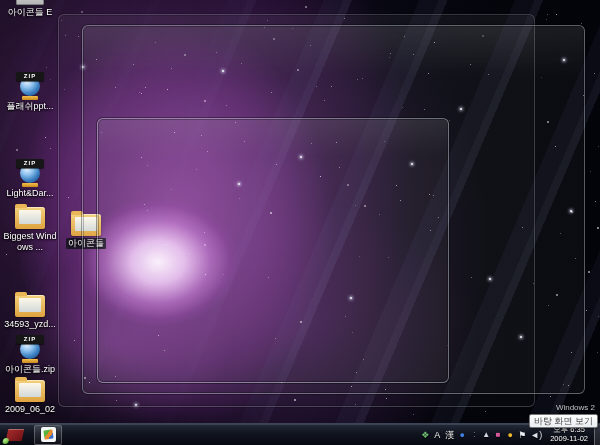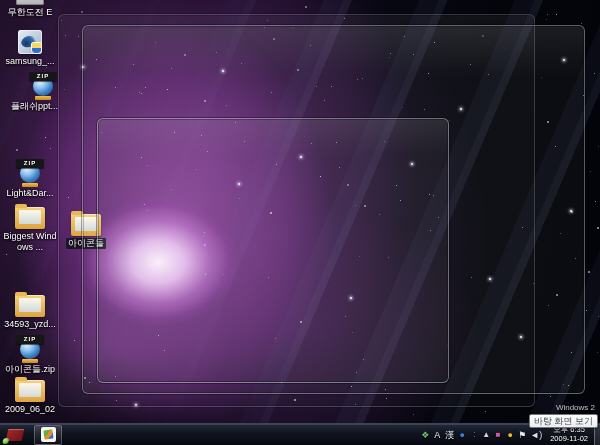--- a/index.html
+++ b/index.html
@@ -36,21 +36,21 @@
     background:linear-gradient(to bottom, rgba(255,255,255,0.12), rgba(255,255,255,0.045) 14%, rgba(255,255,255,0.045));
   }
   .w-back  {left:58px; top:14px; width:475px;height:391px;opacity:.45;z-index:9;}
   .w-middle{left:82px; top:25px; width:501px;height:367px;opacity:.8; z-index:10;}
   .w-front {left:97px; top:118px;width:350px;height:263px;opacity:.9; z-index:11;}
 
   
   .iconrow{position:absolute;width:56px;display:flex;flex-direction:column;align-items:center;z-index:5;cursor:default;}
   .icon-label{margin-top:2px;color:#fff;font-size:9px;line-height:11px;text-align:center;max-width:56px;max-height:23px;overflow:hidden;word-break:break-all;text-shadow:0 1px 2px #000,0 0 3px #000;}
   .label-dark{background:rgba(18,18,28,0.85);padding:0 2px;border-radius:1px;}
-  .r0{left:2px;top:-17px;} .r1{left:2px;top:30px;} .r2{left:2px;top:72px;align-items:flex-end;}
+  .r0{left:2px;top:-17px;} .r1{left:2px;top:30px;} .r2{left:2px;top:72px;}
   .r3{left:2px;top:115px;} .r4{left:2px;top:159px;} .r5{left:2px;top:203px;}
   .r6{left:2px;top:250px;} .r7{left:2px;top:291px;} .r8{left:2px;top:335px;}
   .r9{left:2px;top:376px;} .r10{left:58px;top:210px;}
 
   .ico{position:relative;width:30px;height:27px;}
   
   .zipband{position:absolute;top:0;left:1px;right:1px;height:9px;background:#161616;border-radius:2px;color:#fff;font-weight:bold;font-size:6px;line-height:9px;text-align:center;letter-spacing:1px;z-index:2;box-shadow:0 1px 1px rgba(0,0,0,.6);}
   .orb{position:absolute;top:4px;left:5px;width:20px;height:20px;border-radius:50%;background:radial-gradient(circle at 35% 28%,#eaf5ff,#8ec2ee 32%,#3a7fc1 62%,#123f70);}
   .zbase{position:absolute;bottom:-1px;left:7px;width:16px;height:4px;background:linear-gradient(#f5c04a,#c9891e);border-radius:1px;}
   
@@ -262,25 +262,21 @@
         <i class="b" style="left: 460px; top: 108px; width: 2px; height: 2px;"></i>
       </div>
   </div>
 
   <div class="glass w-back"></div>
   <div class="glass w-middle"></div>
   <div class="glass w-front"></div>
 
   <div class="iconrow r0">
     <span class="media"></span>
-    <span class="icon-label">무한도전 E</span>
-  </div>
-  <div class="iconrow r1">
-    <span class="sams"></span>
-    <span class="icon-label">samsung_...</span>
+    <span class="icon-label">아이콘들 E</span>
   </div>
   <div class="iconrow r2">
     <span class="ico">
         <span class="zipband">ZIP</span>
         <span class="orb"></span>
         <span class="zbase"></span>
       </span>
     <span class="icon-label">플래쉬ppt...</span>
   </div>
   <div class="iconrow r5">

